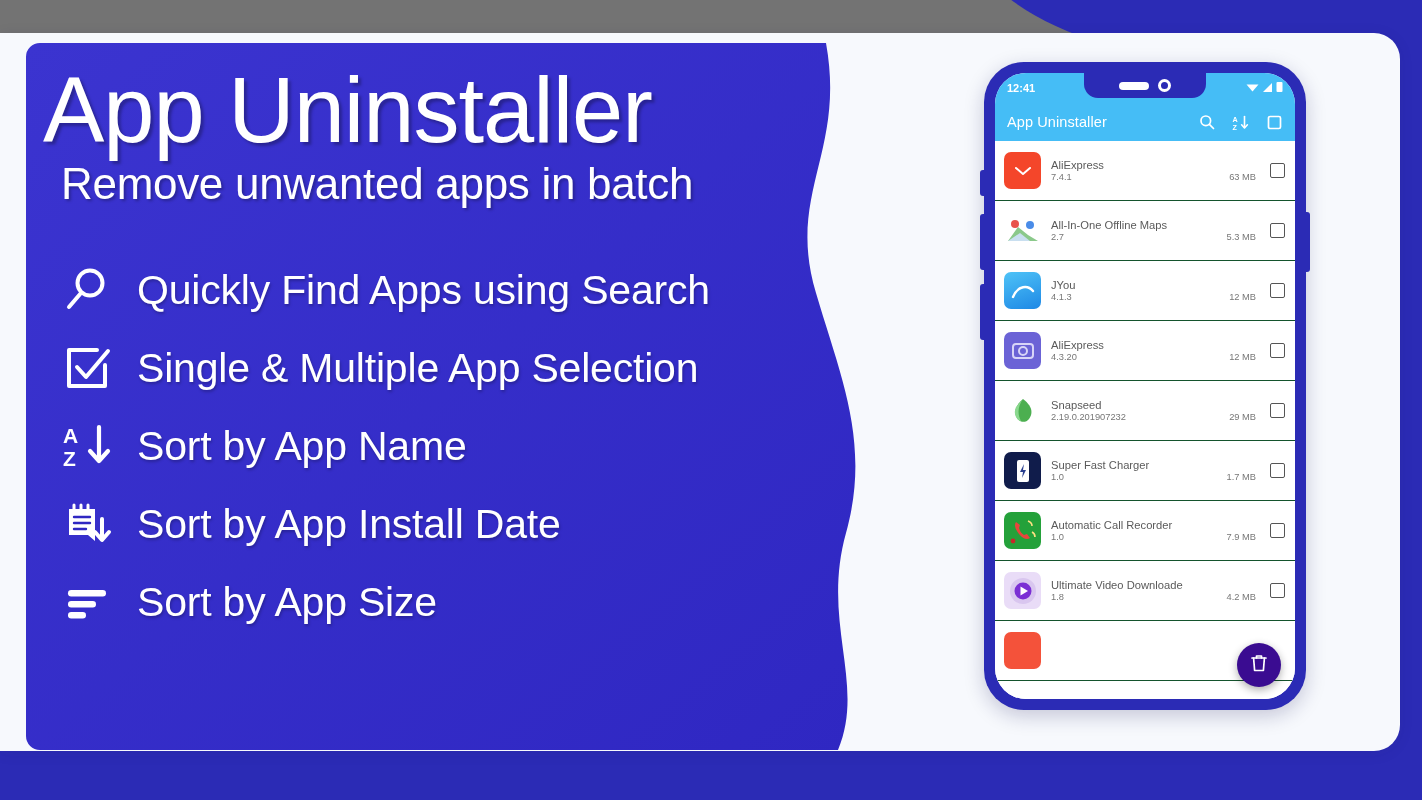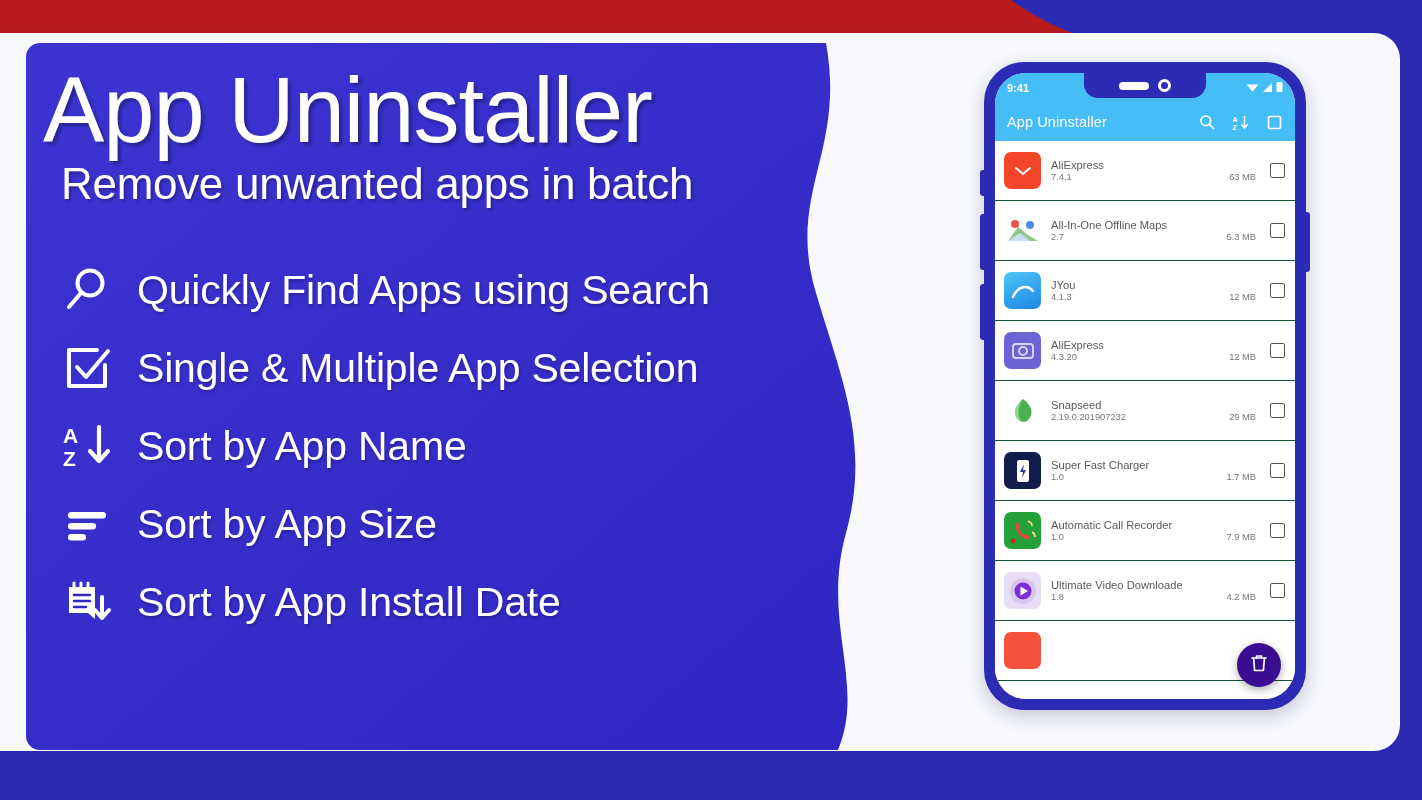--- a/index.html
+++ b/index.html
@@ -6,21 +6,21 @@
   html, body {
     width: 1422px; height: 800px;
     overflow: hidden;
     font-family: "Liberation Sans", sans-serif;
     background: #f5f7fb;
   }
 
   #stage {
     position: relative;
     width: 1422px; height: 800px;
-    background: #b91c1c;
+    background: #737373;
     overflow: hidden;
   }
 
   
   .backdrop-right-band {
     position: absolute;
     right: 0; top: 0;
     width: 120px; height: 800px;
     background: #2b2bb5;
   }
@@ -350,31 +350,20 @@
           <svg width="52" height="52" viewBox="0 0 52 52" fill="none">
             <text x="2" y="23" font-family="Liberation Sans, sans-serif" font-size="21" font-weight="bold" fill="#fff">A</text>
             <text x="2" y="46" font-family="Liberation Sans, sans-serif" font-size="21" font-weight="bold" fill="#fff">Z</text>
             <g stroke="#fff" stroke-width="4.2" stroke-linecap="round" stroke-linejoin="round" fill="none">
               <path d="M38 7 V40"></path>
               <path d="M29 31 L38 41 L47 31"></path>
             </g>
           </svg>
         </span>
         <span class="feature-label">Sort by App Name</span>
-      </div>
-
-      <div class="feature-row">
-        <span class="feature-icon">
-          <svg width="52" height="52" viewBox="0 0 52 52" fill="#fff">
-            <rect x="7" y="14" width="38" height="6.4" rx="3.2"></rect>
-            <rect x="7" y="25" width="28" height="6.4" rx="3.2"></rect>
-            <rect x="7" y="36" width="18" height="6.4" rx="3.2"></rect>
-          </svg>
-        </span>
-        <span class="feature-label">Sort by App Size</span>
       </div>
 
       <div class="feature-row">
         <span class="feature-icon">
           <svg width="52" height="52" viewBox="0 0 52 52" fill="none">
             <path d="M8 11 H34 V43 L27 37 H8 Z" fill="#fff"></path>
             <g stroke="#2f27c2" stroke-width="2.4" stroke-linecap="round">
               <path d="M13 19 H29"></path>
                 <path d="M13 25 H29"></path>
                 <path d="M13 31 H25"></path>
@@ -386,38 +375,49 @@
             </g>
             <g stroke="#fff" stroke-width="4" stroke-linecap="round" stroke-linejoin="round" fill="none">
               <path d="M41 21 V41"></path>
               <path d="M34 34 L41 42 L48 34"></path>
             </g>
           </svg>
         </span>
         <span class="feature-label">Sort by App Install Date</span>
       </div>
 
+      <div class="feature-row">
+        <span class="feature-icon">
+          <svg width="52" height="52" viewBox="0 0 52 52" fill="#fff">
+            <rect x="7" y="14" width="38" height="6.4" rx="3.2"></rect>
+            <rect x="7" y="25" width="28" height="6.4" rx="3.2"></rect>
+            <rect x="7" y="36" width="18" height="6.4" rx="3.2"></rect>
+          </svg>
+        </span>
+        <span class="feature-label">Sort by App Size</span>
+      </div>
+
     </div>
   </div>
 
   <div class="phone">
     <div class="phone-side-btn phone-btn-1"></div>
     <div class="phone-side-btn phone-btn-2"></div>
     <div class="phone-side-btn phone-btn-3"></div>
     <div class="phone-side-btn-r"></div>
 
     <div class="phone-screen">
 
       <div class="notch">
         <div class="notch-speaker"></div>
         <div class="notch-camera"></div>
       </div>
 
       <div class="status-bar">
-        <span>9:41</span>
+        <span>12:41</span>
         <span class="status-icons">
           <span>
             <svg width="13" height="11" viewBox="0 0 13 11">
                 <path d="M0.5 2.5 L6.5 9.5 L12.5 2.5 Z" fill="#fff"></path>
               </svg>
           </span>
           <span>
             <svg width="11" height="11" viewBox="0 0 11 11">
                 <path d="M10 1 V10 H1 Z" fill="#fff"></path>
               </svg>

